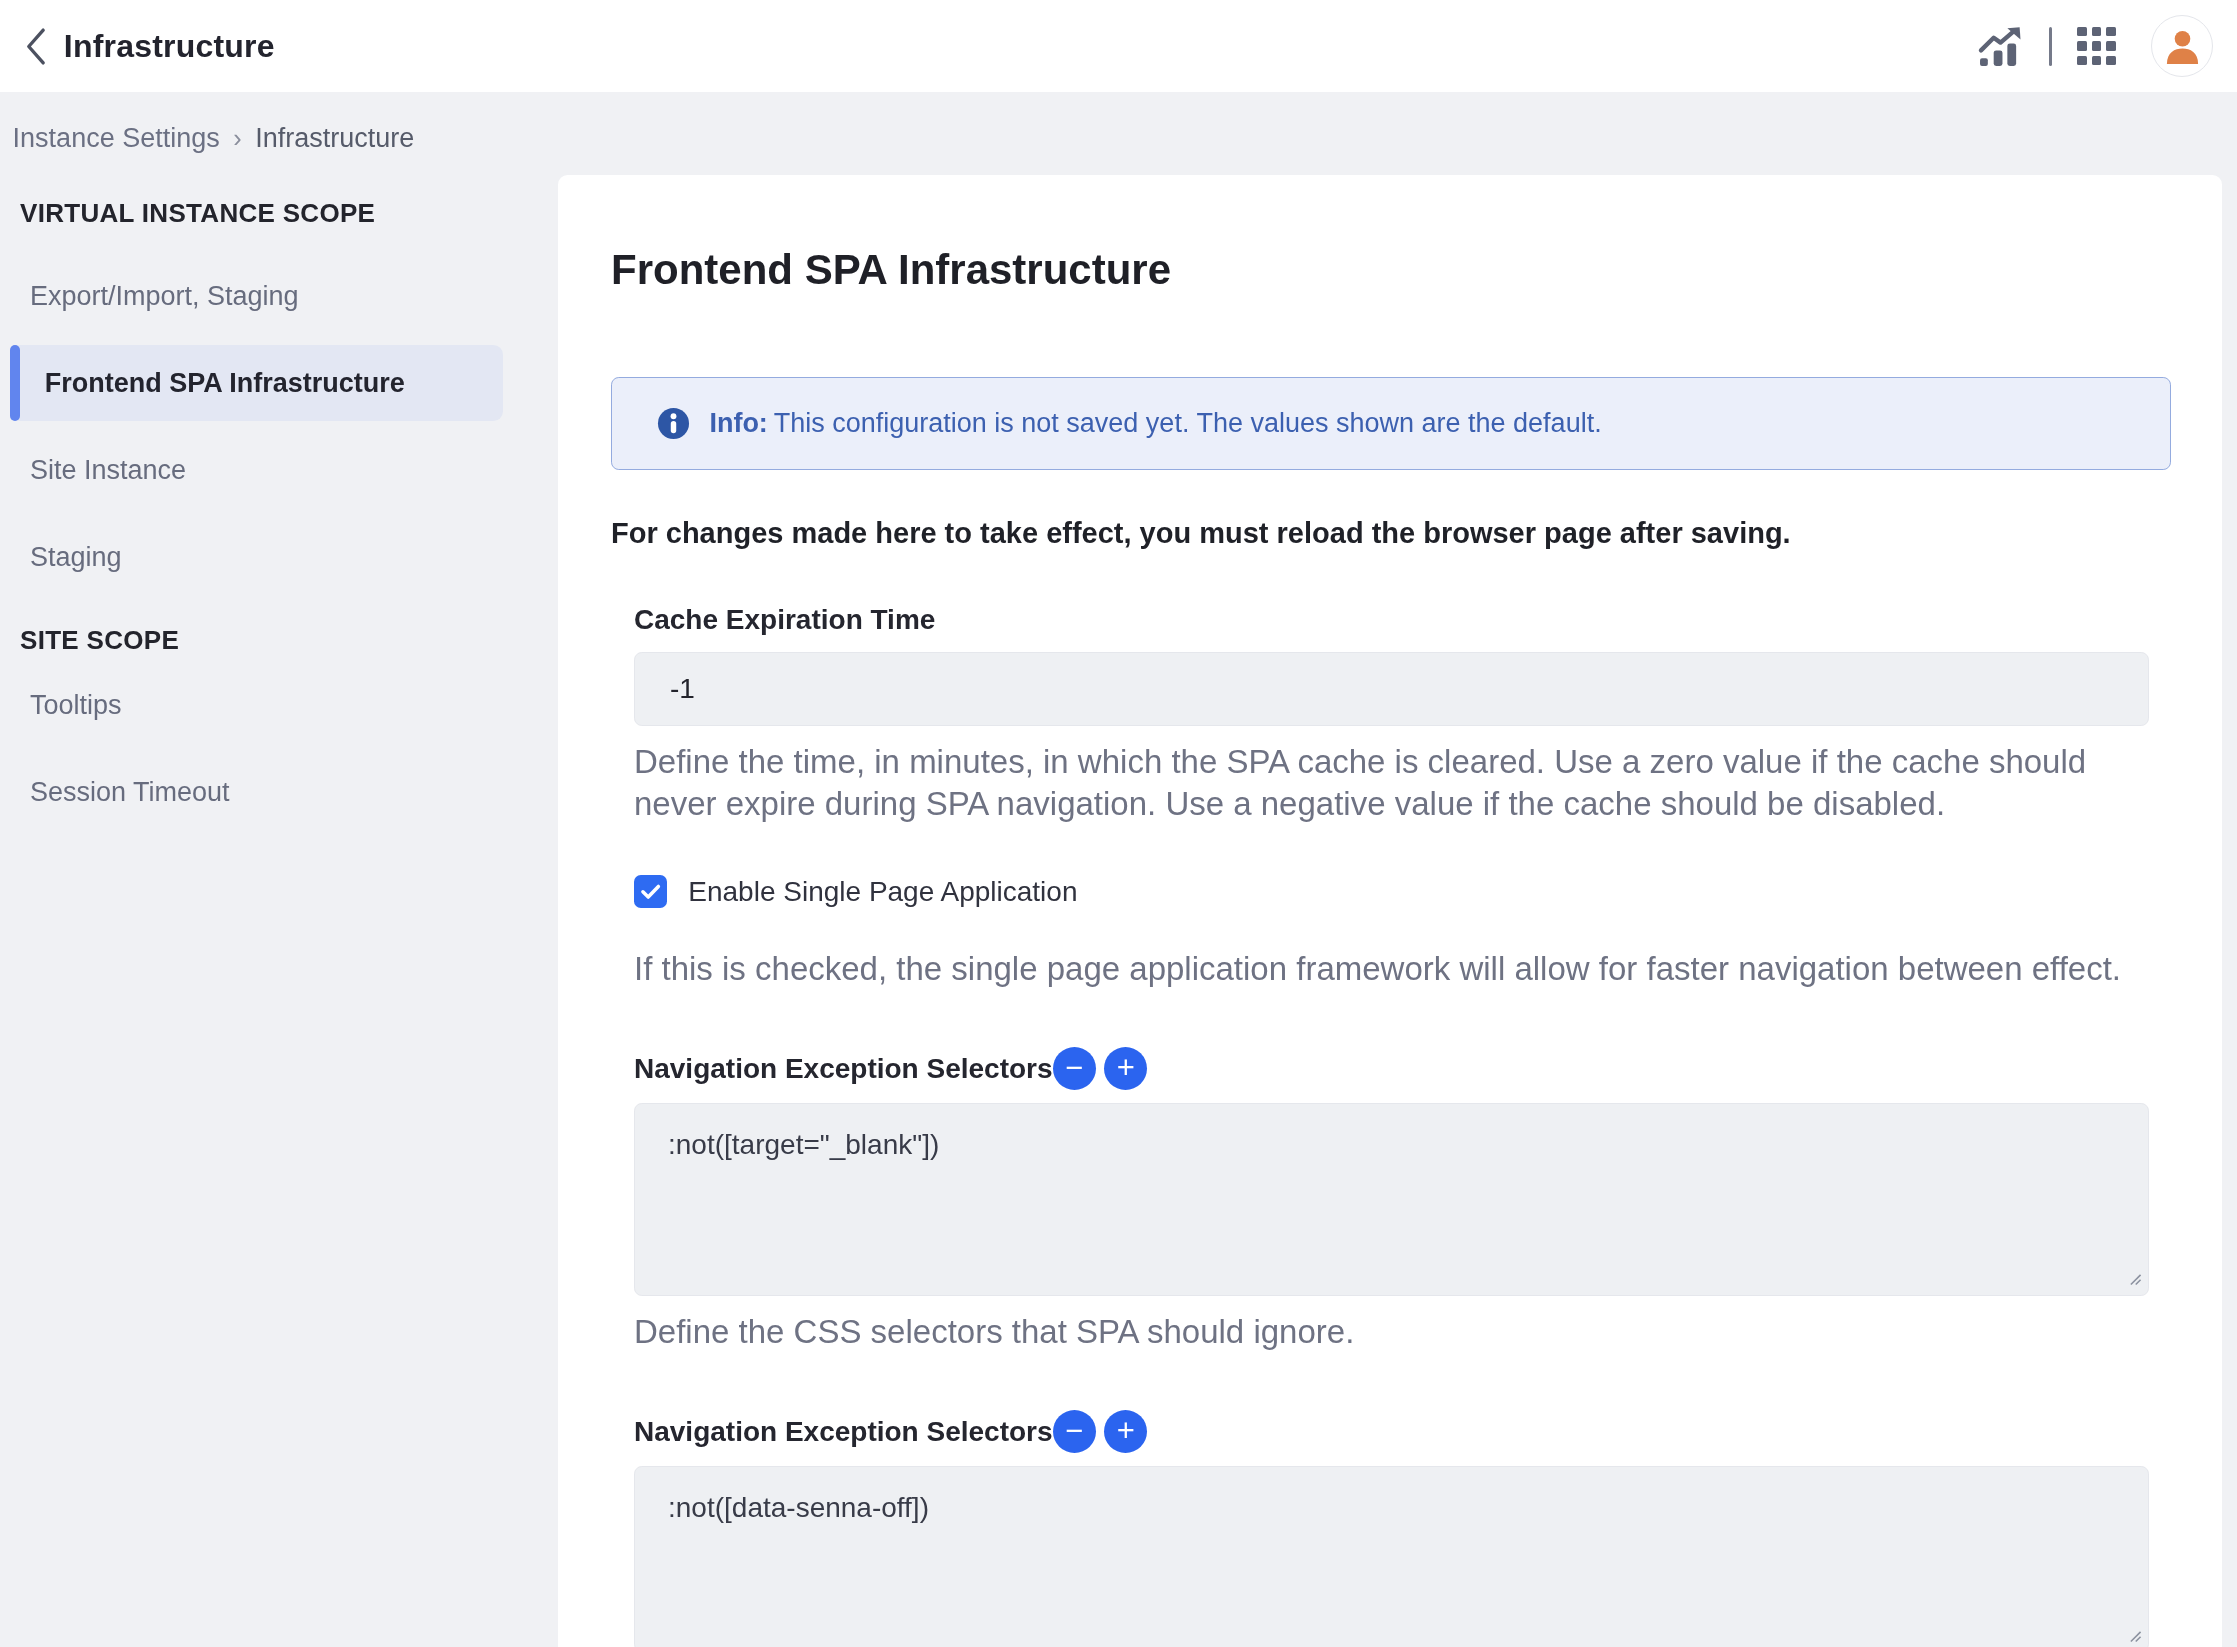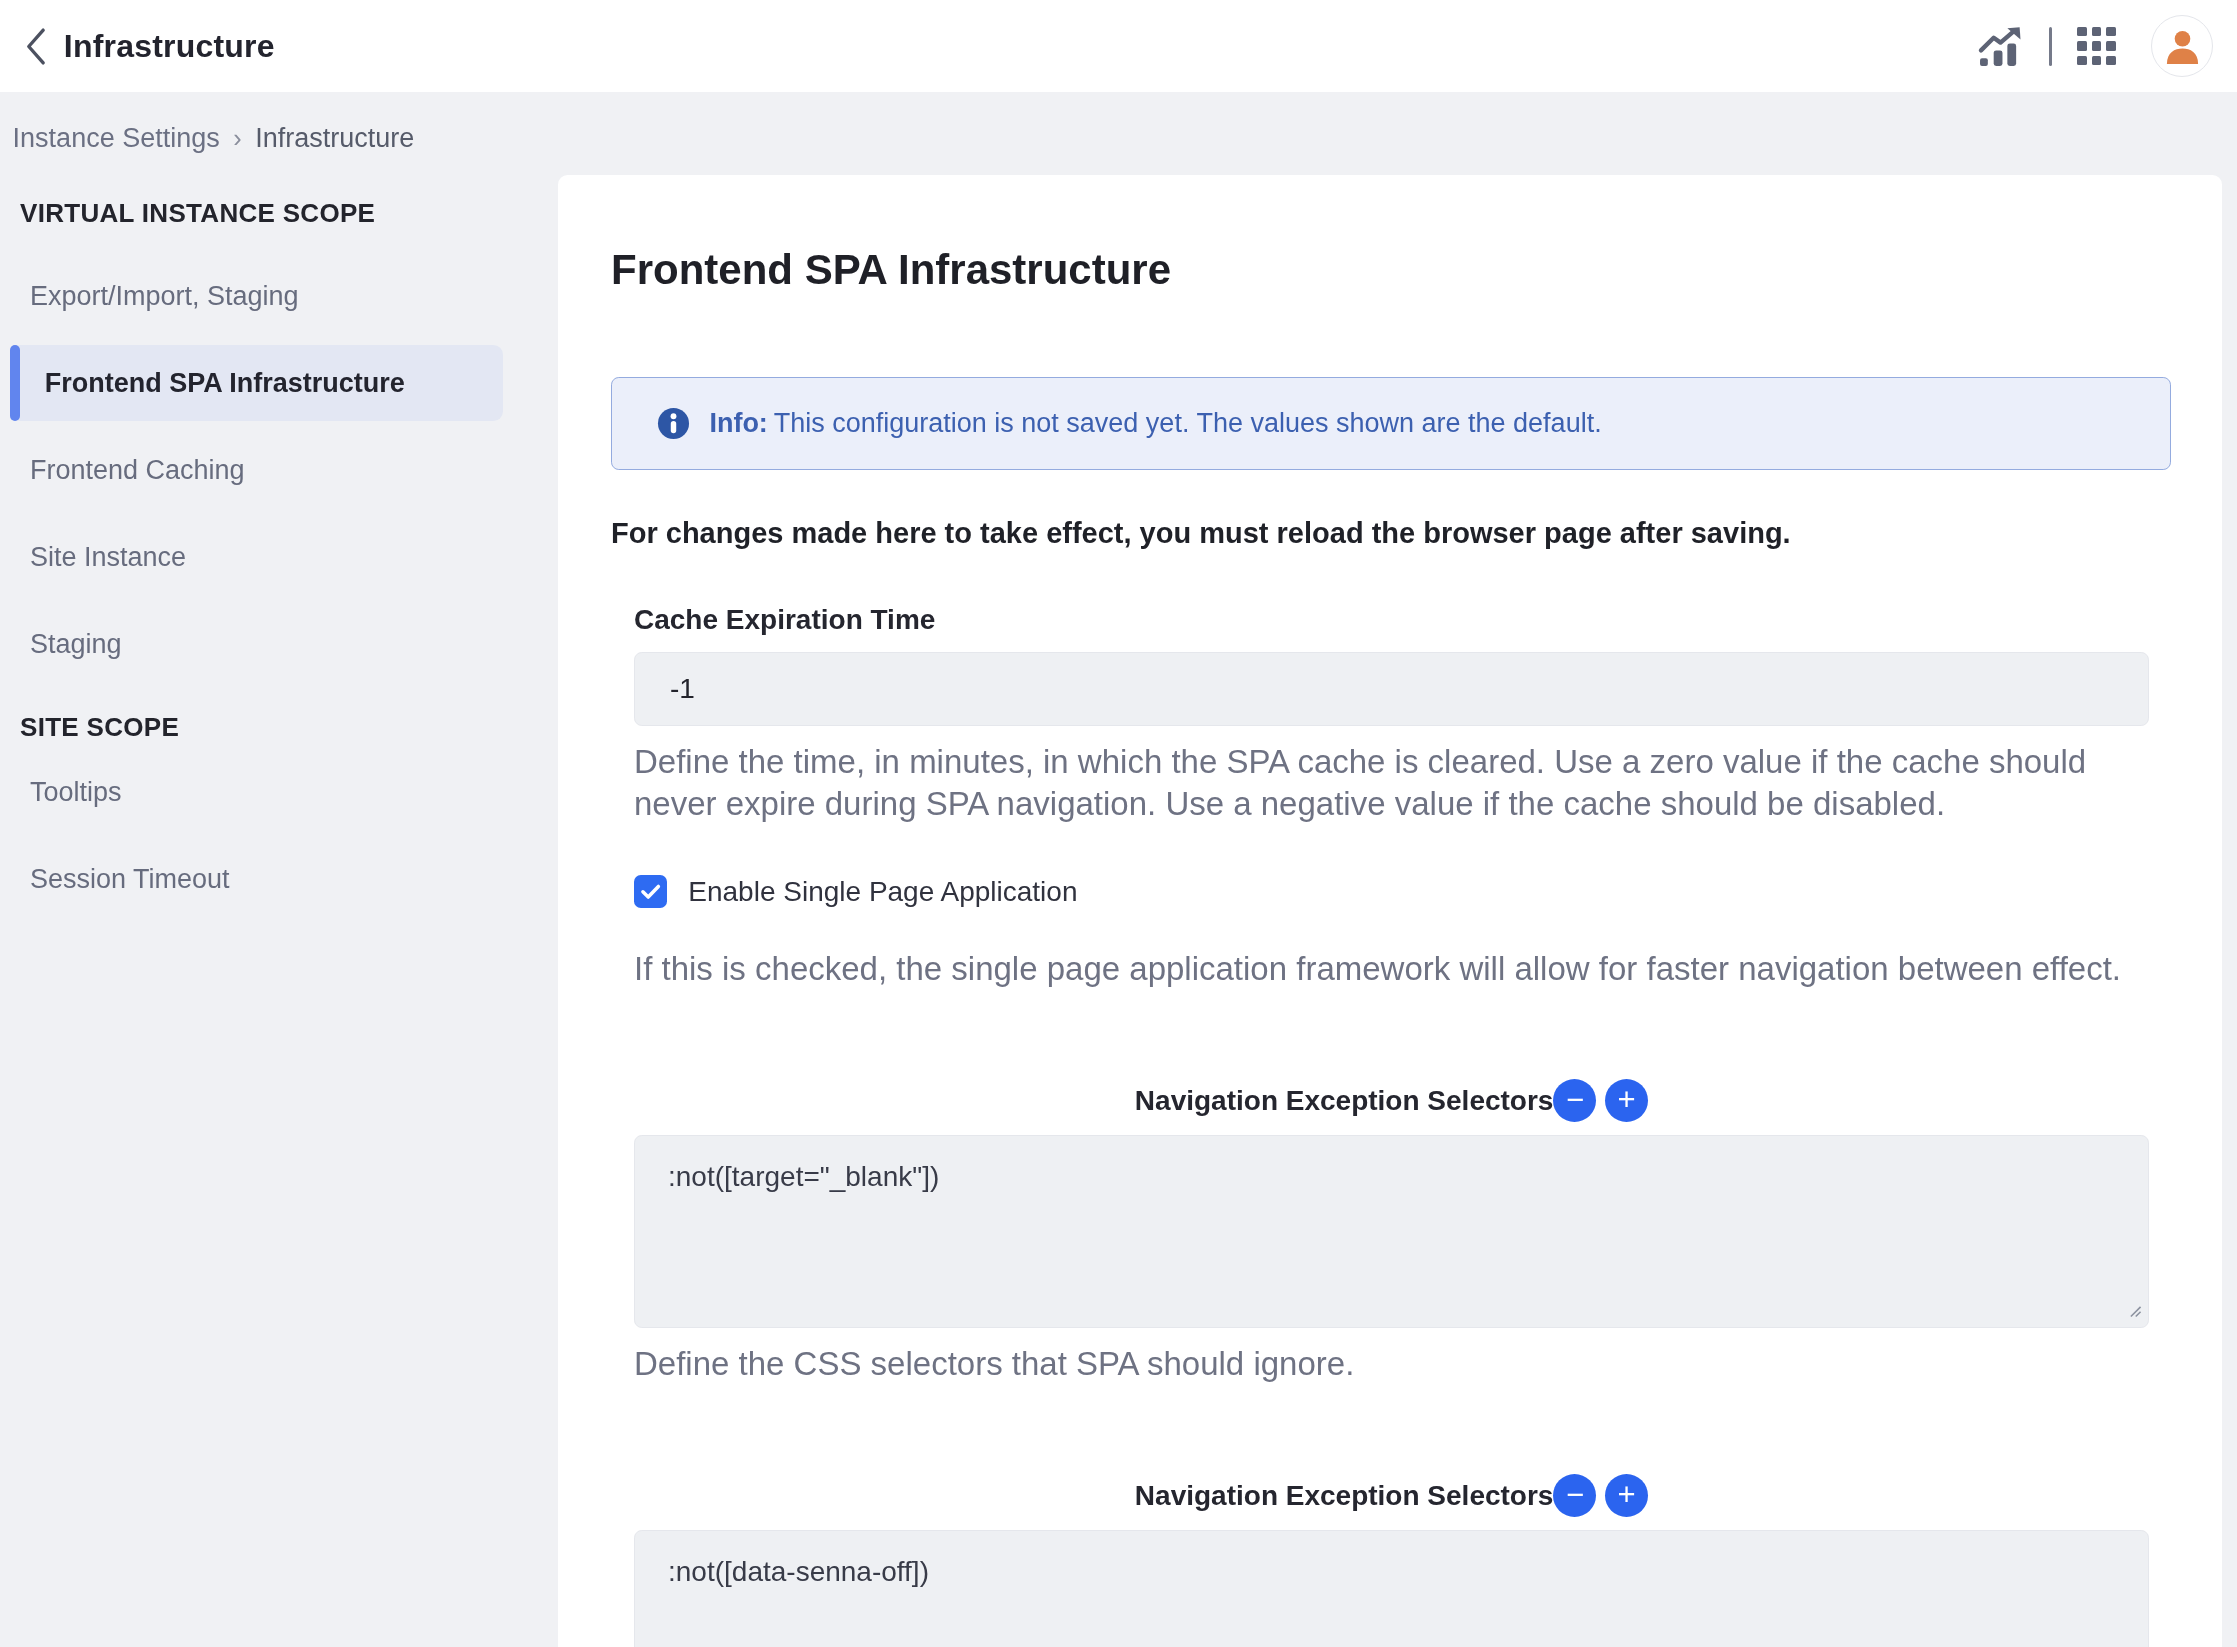--- a/index.html
+++ b/index.html
@@ -111,21 +111,21 @@
   }
   .checkbox {
     width: 33px; height: 33px; border-radius: 6.8px; background: #2e6bf2;
     display: flex; align-items: center; justify-content: center; cursor: pointer;
     flex: 0 0 auto;
   }
   .checkbox-label { margin-left: 21.3px; font-size: 28px; color: #30323e; }
   .help-solo { margin-top: 35px; }
 
   .selector-head {
-    margin-top: 88px; display: flex; align-items: center; justify-content: center;
+    margin-top: 56px; display: flex; align-items: center; justify-content: flex-start;
     height: 45px;
   }
   .pm-buttons { display: flex; align-items: center; }
   .pm-btn {
     width: 43px; height: 43px; border-radius: 50%; background: #2b64ef;
     color: #ffffff; display: flex; align-items: center; justify-content: center;
     cursor: pointer; border: none; padding: 0;
   }
   .pm-btn + .pm-btn { margin-left: 8.7px; }
   .pm-glyph { font-size: 31px; line-height: 1; margin-top: -2.9px; }
@@ -190,21 +190,20 @@
     <span class="crumb-current">Infrastructure</span>
   </div>
 
   <div class="sidebar">
     <div class="side-heading">VIRTUAL INSTANCE SCOPE</div>
     <div class="side-gap"></div>
     <div class="side-item">Export/Import, Staging</div>
     <div class="side-item-active-wrap">
       <div class="side-item-active">Frontend SPA Infrastructure</div>
     </div>
-    <div class="side-item">Frontend Caching</div>
     <div class="side-item">Site Instance</div>
     <div class="side-item">Staging</div>
     <div class="side-heading" style="margin-top:17.5px">SITE SCOPE</div>
     <div class="side-item">Tooltips</div>
     <div class="side-item">Session Timeout</div>
   </div>
 
   <div class="card">
 
     <div class="page-title">Frontend SPA Infrastructure</div>

